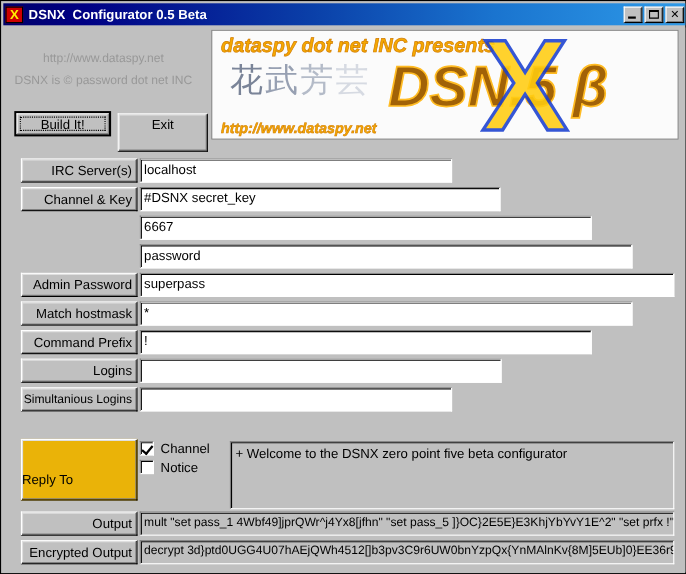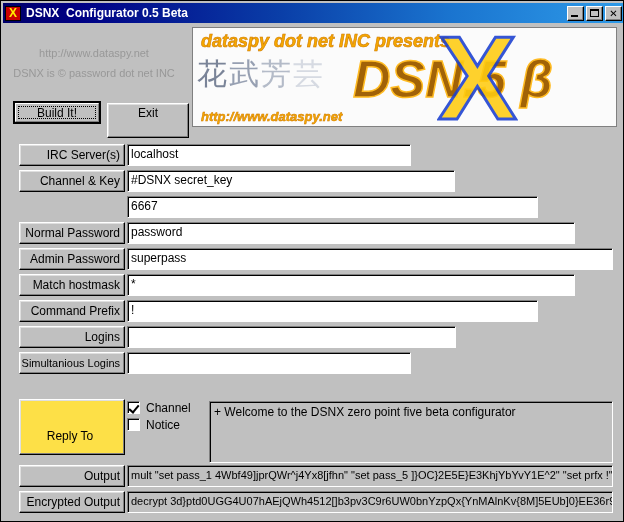--- a/index.html
+++ b/index.html
@@ -195,21 +195,21 @@
     font-weight: bold;
     font-style: italic;
     color: #f5a800;
     -webkit-text-stroke: 0.5px #d07a00;
     font-family: "Liberation Sans", sans-serif;
     white-space: nowrap;
     z-index: 3;
   }
   #banner-glyphs {
     position: absolute;
-    left: 4px; top: 26px;
+    left: 16px; top: 26px;
     width: 180px; height: 42px;
     font-size: 30px;
     line-height: 40px;
     letter-spacing: 2px;
     white-space: nowrap;
     font-family: "DejaVu Sans", sans-serif;
     z-index: 1;
   }
   #banner-glyphs .g1 { color: #7a8498; }
   #banner-glyphs .g2 { color: #97a0b2; }
@@ -284,30 +284,30 @@
     overflow: hidden;
     cursor: text;
   }
 
   
   #replyto-label {
     position: absolute;
     left: 16px; top: 374px;
     width: 106px; height: 56px;
     box-sizing: border-box;
-    background: #fde047;
+    background: #eab308;
     border-top: 1px solid #ffffff;
     border-left: 1px solid #ffffff;
     border-right: 1px solid #000000;
     border-bottom: 1px solid #000000;
     box-shadow: inset -1px -1px 0 #808080, inset 1px 1px 0 #dfdfdf;
     color: #000000;
     font-size: 12px;
     font-family: "Liberation Sans", sans-serif;
-    text-align: center;
+    text-align: left;
     padding-right: 4px;
     line-height: 72px;
     white-space: nowrap;
     overflow: hidden;
     cursor: default;
   }
   #checkbox-group {
     position: absolute;
     left: 124px; top: 376px;
     width: 78px; height: 52px;
@@ -452,21 +452,20 @@
     </div>
 
     <div class="field-label" style="top:119px">IRC Server(s)</div>
     <div class="field-input" style="top:119px;width:284px">localhost</div>
 
     <div class="field-label" style="top:145px">Channel &amp; Key</div>
     <div class="field-input" style="top:145px;width:328px">#DSNX secret_key</div>
 
     <div class="field-input" style="top:171px;width:411px">6667</div>
 
-    <div class="field-label" style="top:197px">Normal Password</div>
     <div class="field-input" style="top:197px;width:448px">password</div>
 
     <div class="field-label" style="top:223px">Admin Password</div>
     <div class="field-input" style="top:223px;width:486px">superpass</div>
 
     <div class="field-label" style="top:249px">Match hostmask</div>
     <div class="field-input" style="top:249px;width:448px">*</div>
 
     <div class="field-label" style="top:275px">Command Prefix</div>
     <div class="field-input" style="top:275px;width:411px">!</div>

